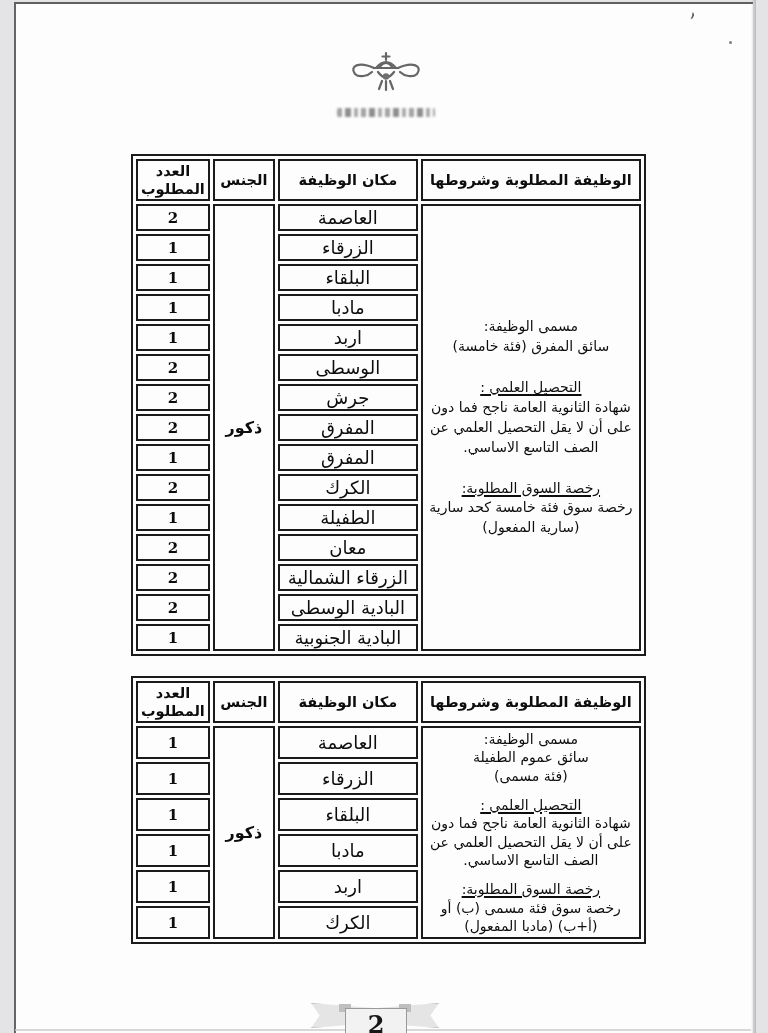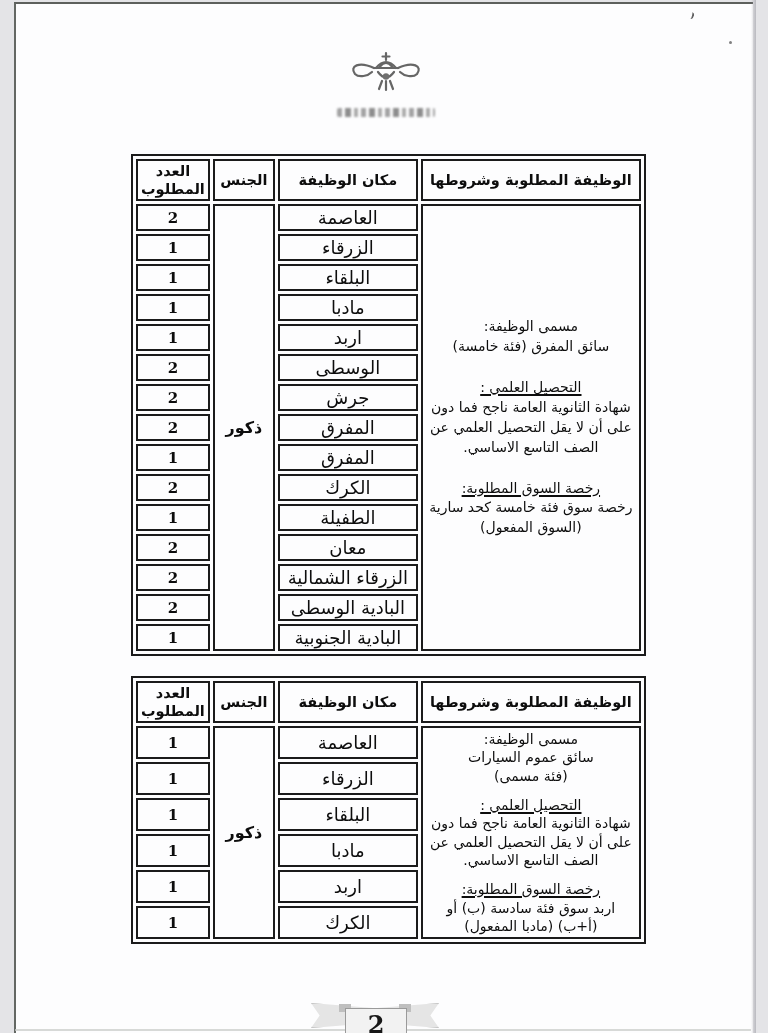--- a/index.html
+++ b/index.html
@@ -104,21 +104,21 @@
                 <div class="jl">مسمى الوظيفة:</div>
                 <div class="jl">سائق المفرق (فئة خامسة)</div>
                 <div class="gap"></div>
                 <div class="jl u">التحصيل العلمي :</div>
                 <div class="jl">شهادة الثانوية العامة ناجح فما دون</div>
                 <div class="jl">على أن لا يقل التحصيل العلمي عن</div>
                 <div class="jl">الصف التاسع الاساسي.</div>
                 <div class="gap"></div>
                 <div class="jl u">رخصة السوق المطلوبة:</div>
                 <div class="jl">رخصة سوق فئة خامسة كحد سارية</div>
-                <div class="jl">(السوق المفعول)</div>
+                <div class="jl">(سارية المفعول)</div>
               </div>
             </td>
             <td class="loc">العاصمة</td>
             <td class="gender" rowspan="15">ذكور</td>
             <td class="cnt">2</td>
           </tr>
           <tr>
             <td class="loc">الزرقاء</td>
             <td class="cnt">1</td>
           </tr>
@@ -189,30 +189,30 @@
           <tr>
             <th class="hdr">الوظيفة المطلوبة وشروطها</th>
             <th class="hdr">مكان الوظيفة</th>
             <th class="hdr">الجنس</th>
             <th class="hdr">العدد المطلوب</th>
           </tr>
           <tr>
             <td class="job-cell" rowspan="6">
               <div class="job-wrap">
                 <div class="jl">مسمى الوظيفة:</div>
-                <div class="jl">سائق عموم السيارات</div>
+                <div class="jl">سائق عموم الطفيلة</div>
                 <div class="jl">(فئة مسمى)</div>
                 <div class="gap"></div>
                 <div class="jl u">التحصيل العلمي :</div>
                 <div class="jl">شهادة الثانوية العامة ناجح فما دون</div>
                 <div class="jl">على أن لا يقل التحصيل العلمي عن</div>
                 <div class="jl">الصف التاسع الاساسي.</div>
                 <div class="gap"></div>
                 <div class="jl u">رخصة السوق المطلوبة:</div>
-                <div class="jl">اربد سوق فئة سادسة (ب) أو</div>
+                <div class="jl">رخصة سوق فئة مسمى (ب) أو</div>
                 <div class="jl">(أ+ب) (مادبا المفعول)</div>
               </div>
             </td>
             <td class="loc">العاصمة</td>
             <td class="gender" rowspan="6">ذكور</td>
             <td class="cnt">1</td>
           </tr>
           <tr>
             <td class="loc">الزرقاء</td>
             <td class="cnt">1</td>

